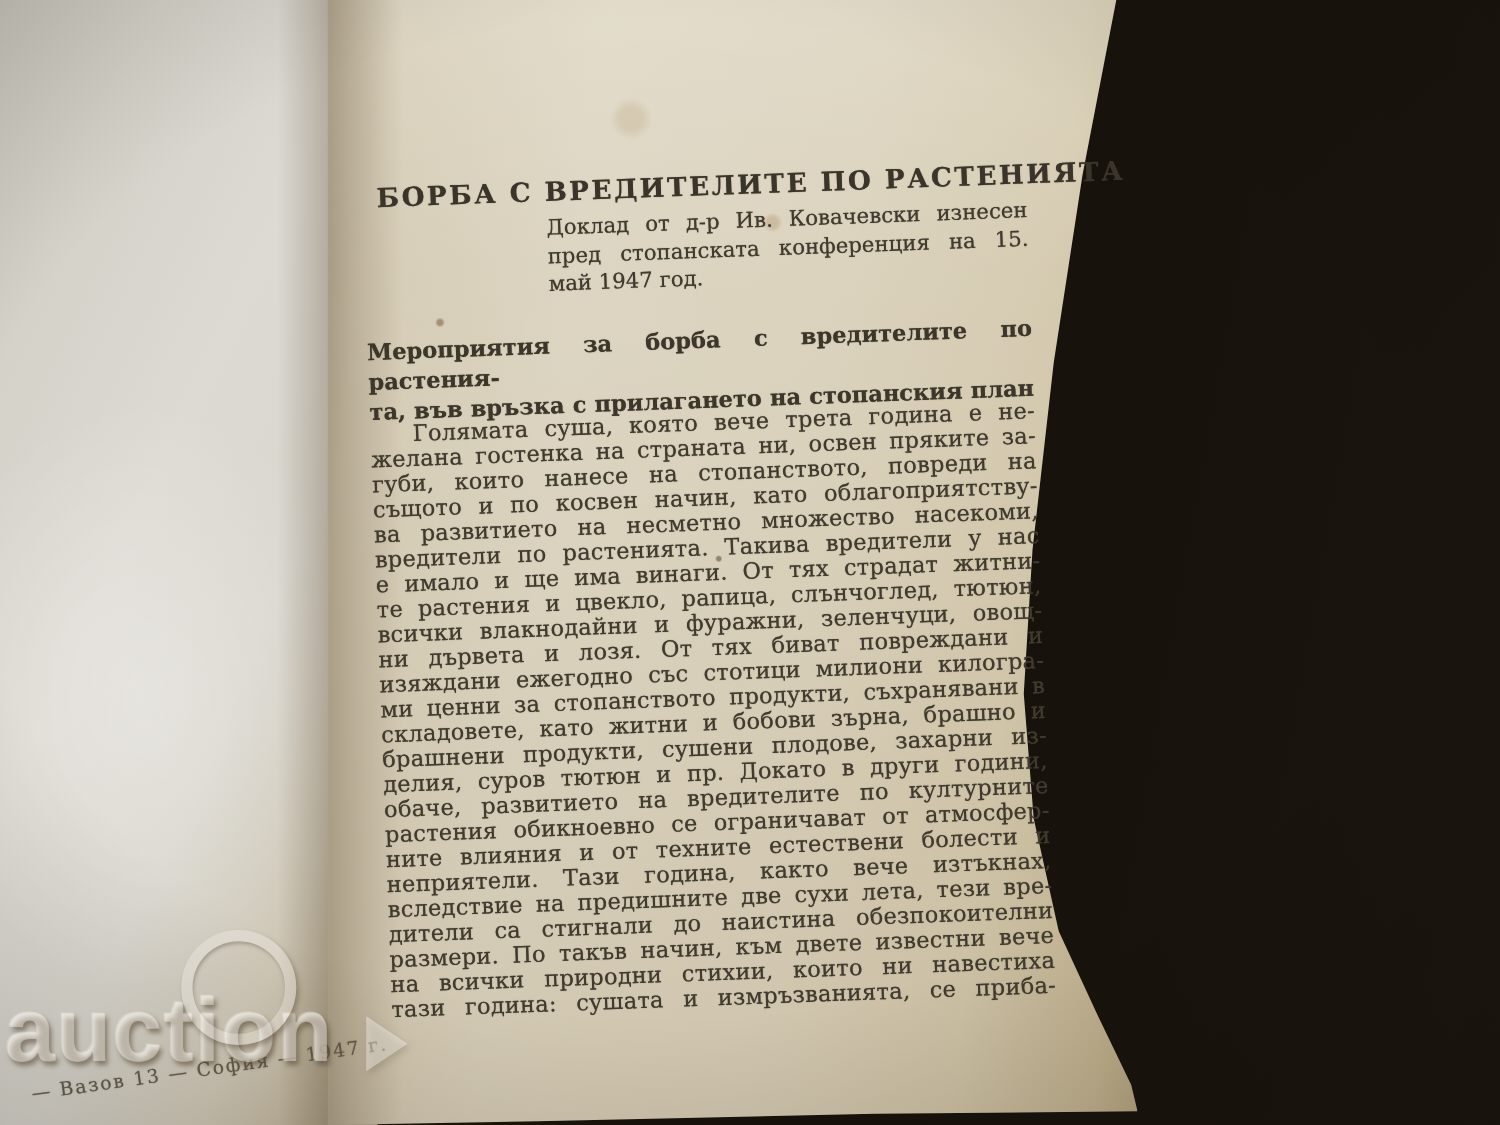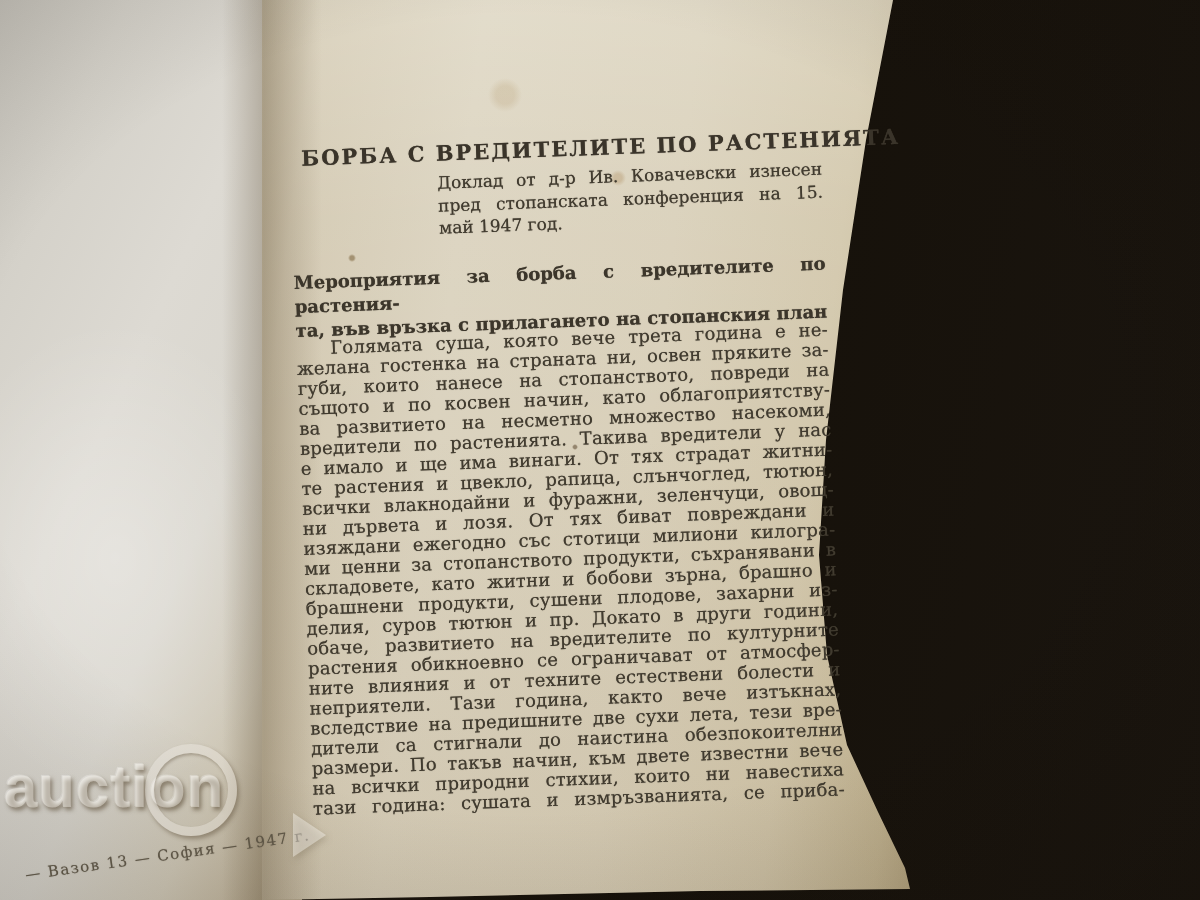--- a/index.html
+++ b/index.html
@@ -58,21 +58,21 @@
     position:absolute;left:24px;top:866px;width:300px;
     transform:rotate(-8deg);transform-origin:0 0;
     font-size:15px;letter-spacing:1.5px;color:rgba(92,84,68,0.88);
     text-shadow:0 0 1px rgba(92,84,68,0.6);white-space:nowrap;
   }
   
   .wm{position:absolute;font-family:"Liberation Sans", sans-serif;font-weight:bold;
       color:rgba(252,250,244,0.42);
       text-shadow:2px 3px 4px rgba(88,74,52,0.60), -1px -1px 1px rgba(255,255,255,0.35);}
   .wm-balkan{left:12px;top:742px;font-size:26px;letter-spacing:5px;}
-  .wm-auction{left:4px;top:752px;font-size:60px;letter-spacing:1px;}
+  .wm-auction{left:4px;top:784px;font-size:72px;letter-spacing:1px;}
   .wm-user{left:6px;top:843px;font-size:42px;letter-spacing:1px;}
   .wm-circle{
     position:absolute;left:145px;top:744px;width:92px;height:92px;border-radius:50%;
     border:9px solid rgba(252,250,244,0.30);box-sizing:border-box;
     box-shadow:2px 3px 4px rgba(88,74,52,0.45), inset 1px 2px 3px rgba(88,74,52,0.35);
   }
   .wm-play{
     position:absolute;left:293px;top:813px;width:0;height:0;
     border-top:22px solid transparent;border-bottom:22px solid transparent;
     border-left:33px solid rgba(252,250,244,0.40);

